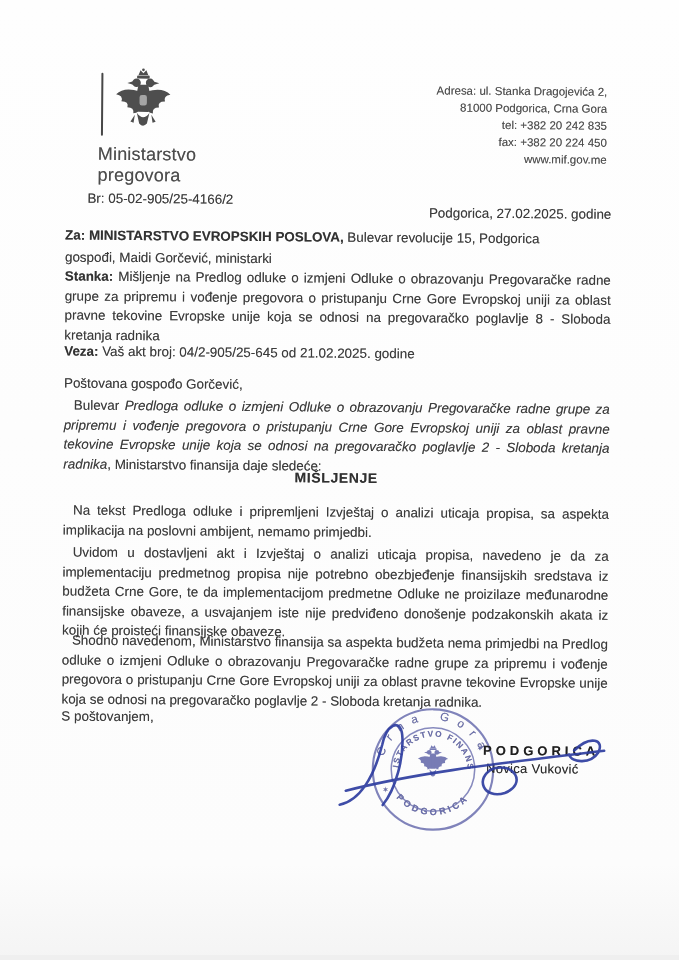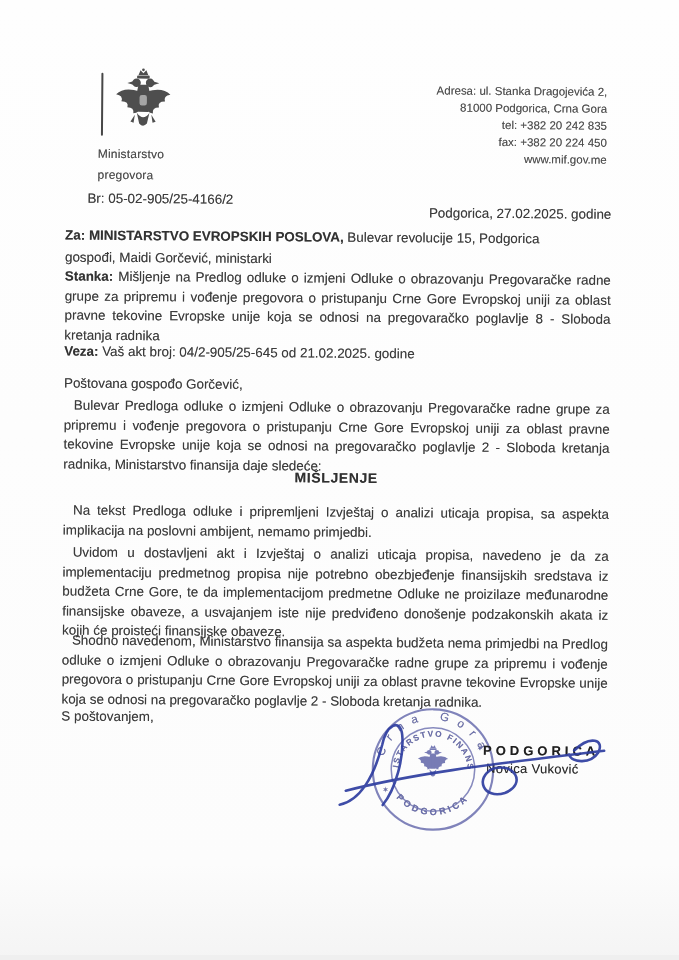--- a/index.html
+++ b/index.html
@@ -22,21 +22,21 @@
     text-shadow:0 0 0.4px rgba(70,70,70,.55);
   }
   .scan-line{
     position:absolute;left:102px;top:72px;width:2px;height:63px;
     background:#474747;border-radius:1px;
   }
   
   .coat{position:absolute;left:113px;top:66px;width:62px;height:74px;}
   .ministry-name{
     position:absolute;left:99px;top:143px;
-    font-size:12px;line-height:21px;color:#4c4c4c;letter-spacing:.2px;
+    font-size:18px;line-height:21px;color:#4c4c4c;letter-spacing:.2px;
   }
   .address{
     position:absolute;right:71px;top:79px;
     text-align:right;font-size:11.5px;line-height:17px;color:#4f4f4f;
   }
   
   .t{position:absolute;left:67px;width:546px;font-size:13.4px;line-height:19.5px;}
   .br-line{top:188px;left:89px;}
   .date-line{top:200px;text-align:right;}
   .za-line{top:225px;}
@@ -44,21 +44,21 @@
   .predmet{top:266px;text-align:justify;}
   .veza{top:341px;}
   .salut{top:373px;}
   .p1{top:395px;text-align:justify;text-indent:10px;}
   .heading{top:466px;text-align:center;font-weight:bold;font-size:14px;letter-spacing:.6px;color:#303030;}
   .p2{top:500px;text-align:justify;text-indent:10px;}
   .p3{top:542px;text-align:justify;text-indent:10px;}
   .p4{top:630px;text-align:justify;text-indent:10px;}
   .closing{top:706px;}
   b{color:#323232;}
-  .it{}
+  .it{font-style:italic;}
   
   .minister-title{
     position:absolute;left:489px;top:739px;
     font-weight:bold;font-size:13px;letter-spacing:4px;color:#1f1f1f;
   }
   .minister-name{
     position:absolute;left:492px;top:757px;
     font-size:13px;color:#2b2b2b;letter-spacing:.3px;
   }
   .stamp-svg{position:absolute;left:373px;top:702px;width:132px;height:132px;opacity:.82;}

